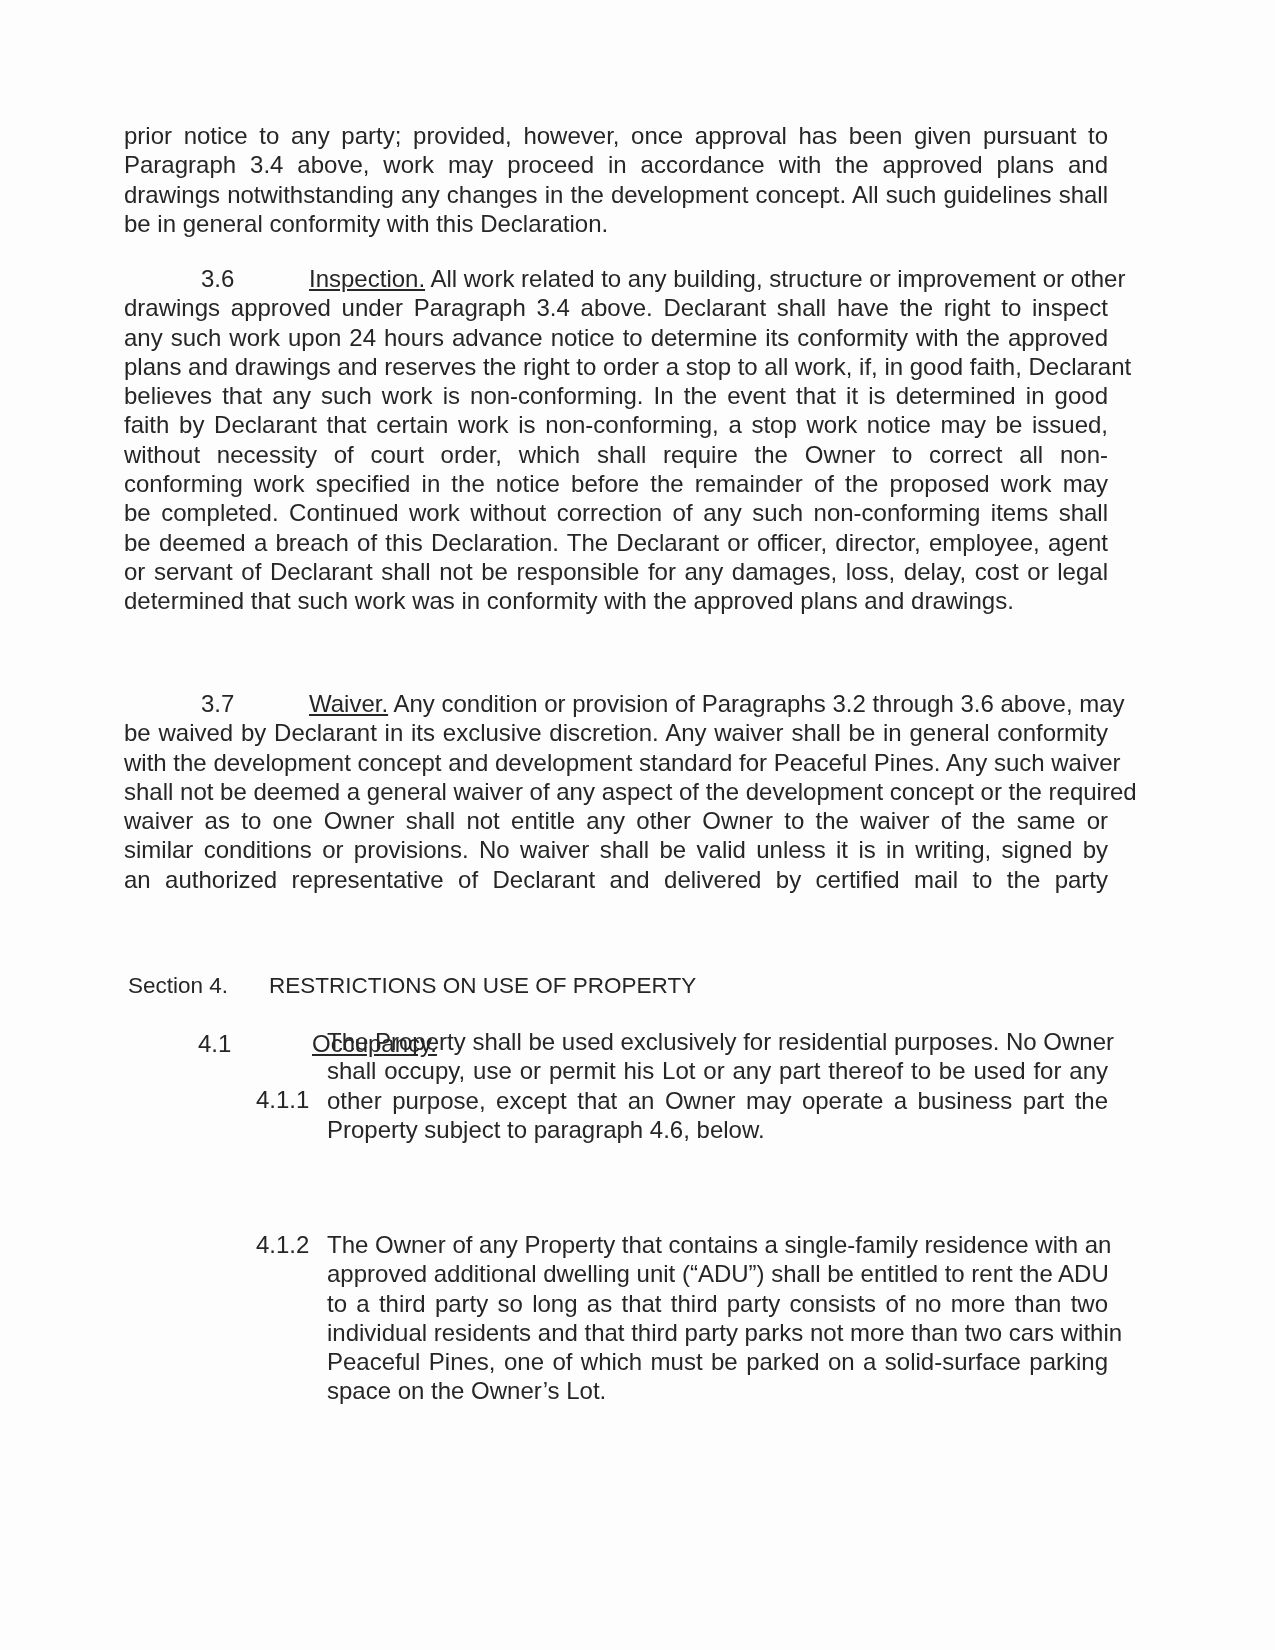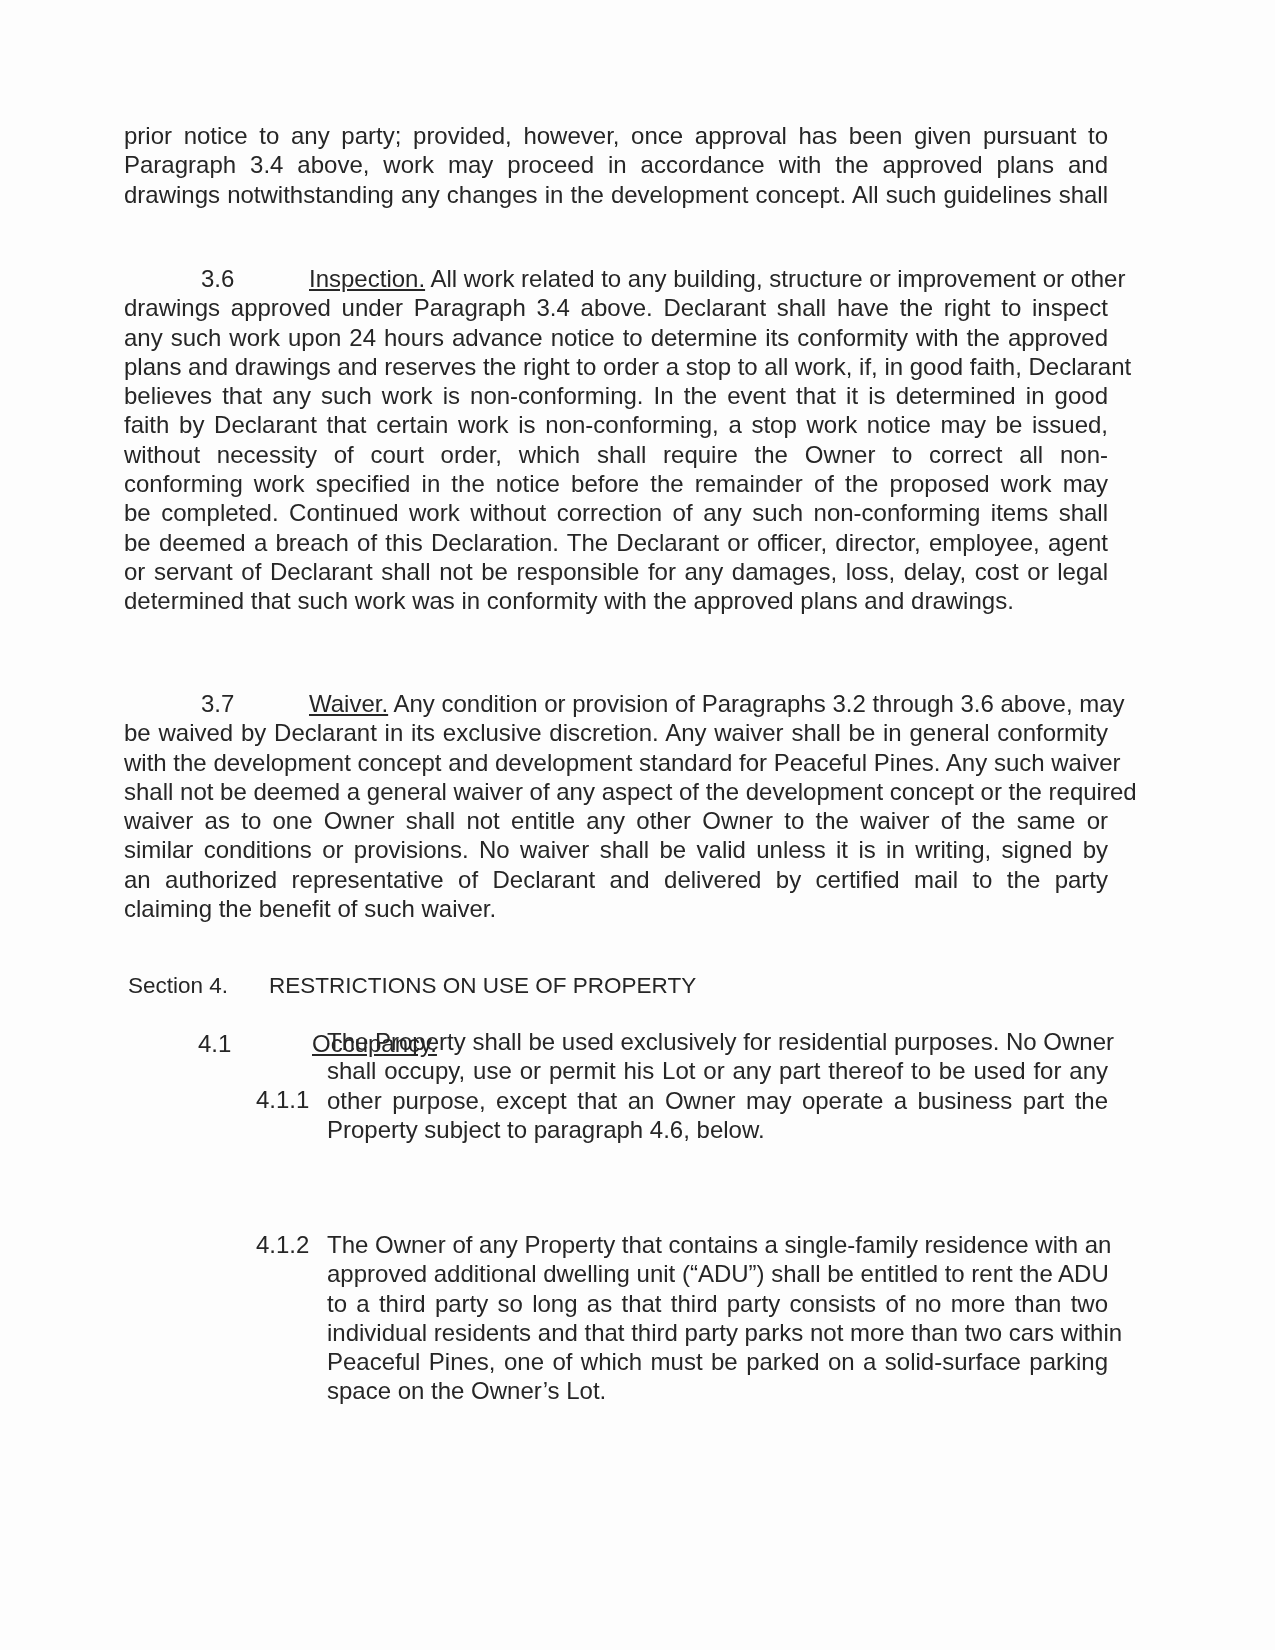--- a/index.html
+++ b/index.html
@@ -21,20 +21,21 @@
 </style>
 </head>
 <body>
 
 <div class="page">
 
   <div class="para" style="left:124px; top:121px; width:984px;">
     <span class="line">prior notice to any party; provided, however, once approval has been given pursuant to</span>
     <span class="line">Paragraph 3.4 above, work may proceed in accordance with the  approved plans and</span>
     <span class="line">drawings  notwithstanding any changes in the development  concept. All such guidelines shall</span>
+    <span class="line last">be in general conformity with this Declaration.</span>
   </div>
 
   <div class="para" style="left:124px; top:264px; width:984px;">
     <span class="line" style="padding-left:77px;">
       <span class="num" style="width:66px;">3.6</span><span class="u">Inspection.</span><span> All work related to any building, structure or improvement  or other</span>
     </span>
     <span class="line">drawings approved under Paragraph 3.4 above. Declarant shall have the right to inspect</span>
     <span class="line">any such work upon 24 hours advance notice to determine its conformity with the approved</span>
     <span class="line">plans and drawings and reserves the right to order a stop to all work, if, in good faith, Declarant</span>
     <span class="line">believes that any such work is non-conforming. In the event that it is determined in good</span>
@@ -50,21 +51,20 @@
   <div class="para" style="left:124px; top:689px; width:984px;">
     <span class="line" style="padding-left:77px;">
       <span class="num" style="width:66px;">3.7</span><span class="u">Waiver.</span><span> Any condition or provision of Paragraphs 3.2 through 3.6 above, may</span>
     </span>
     <span class="line">be waived by Declarant in its exclusive discretion. Any waiver shall be in general conformity</span>
     <span class="line">with the development concept and development standard for Peaceful Pines. Any such waiver</span>
     <span class="line">shall not be deemed a general waiver of any aspect of the development concept or the required</span>
     <span class="line">waiver as to one Owner shall not entitle any other Owner to the waiver of the same or</span>
     <span class="line">similar conditions or provisions. No waiver shall be valid unless it is in writing, signed by</span>
     <span class="line">an authorized representative of Declarant and delivered by certified mail to the party</span>
-    <span class="line last">claiming the benefit of such waiver.</span>
   </div>
 
   <div class="hdr" style="left:128px; top:973px;">
     <span style="display:inline-block; width:141px;">Section 4.</span><span>RESTRICTIONS  ON USE OF PROPERTY</span>
   </div>
 
   <div class="para" style="left:198px; top:1029px; white-space:nowrap;">
     <span class="num" style="width:72px;">4.1</span><span class="u">Occupancy.</span>
   </div>
 

